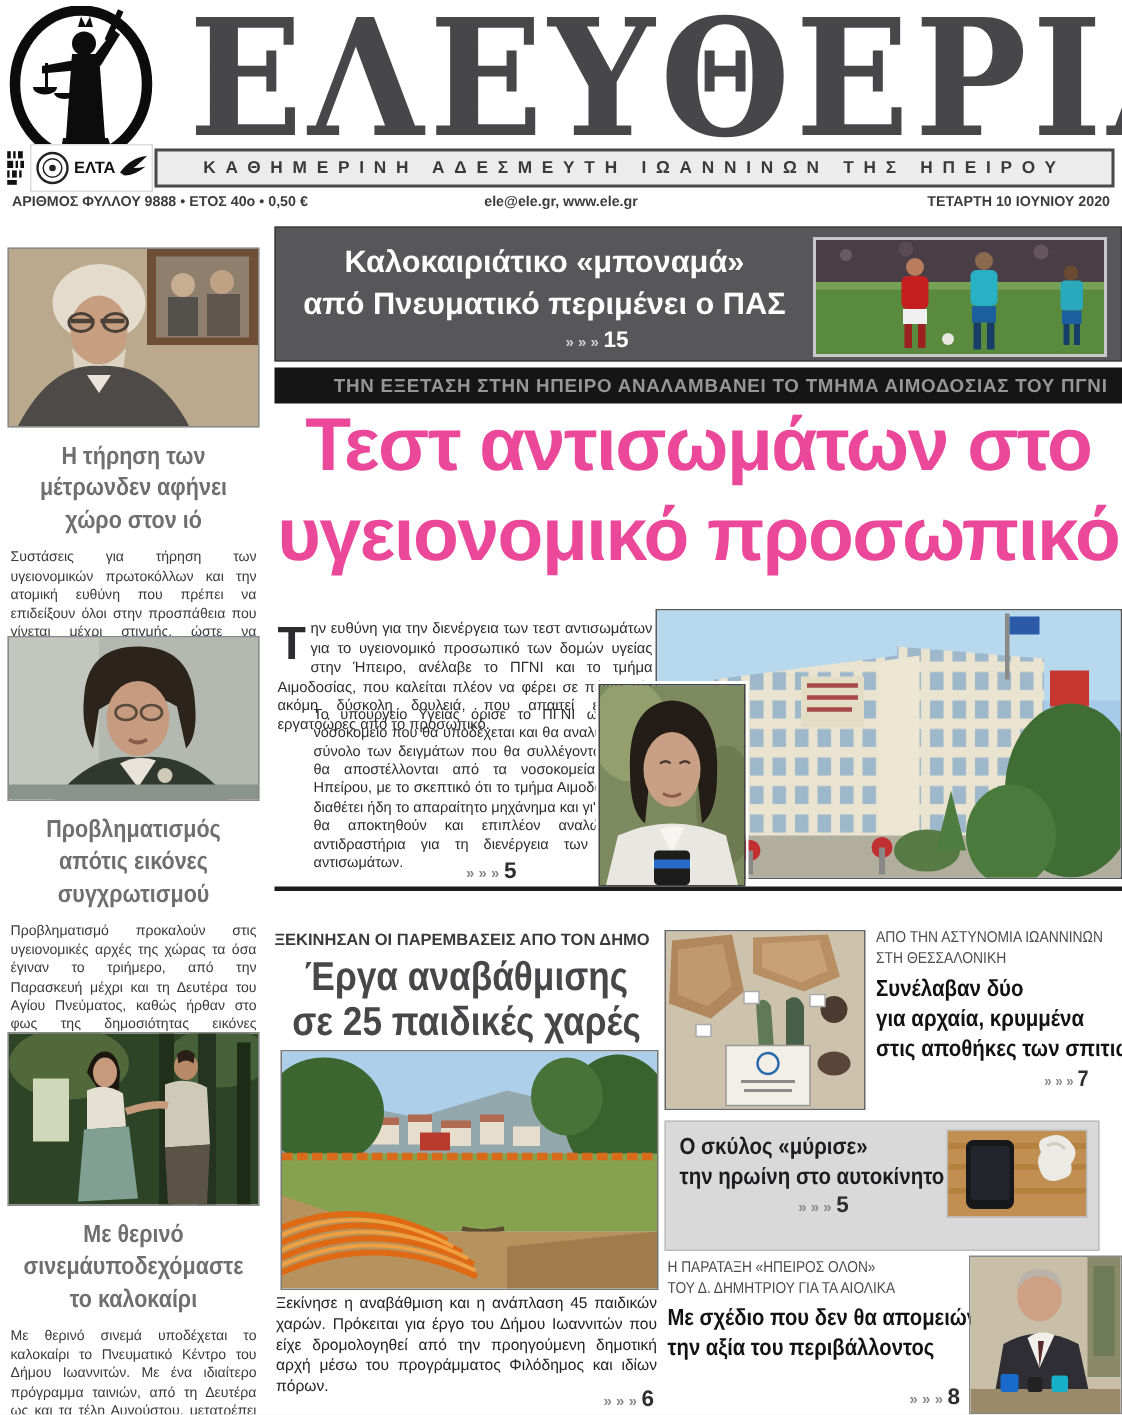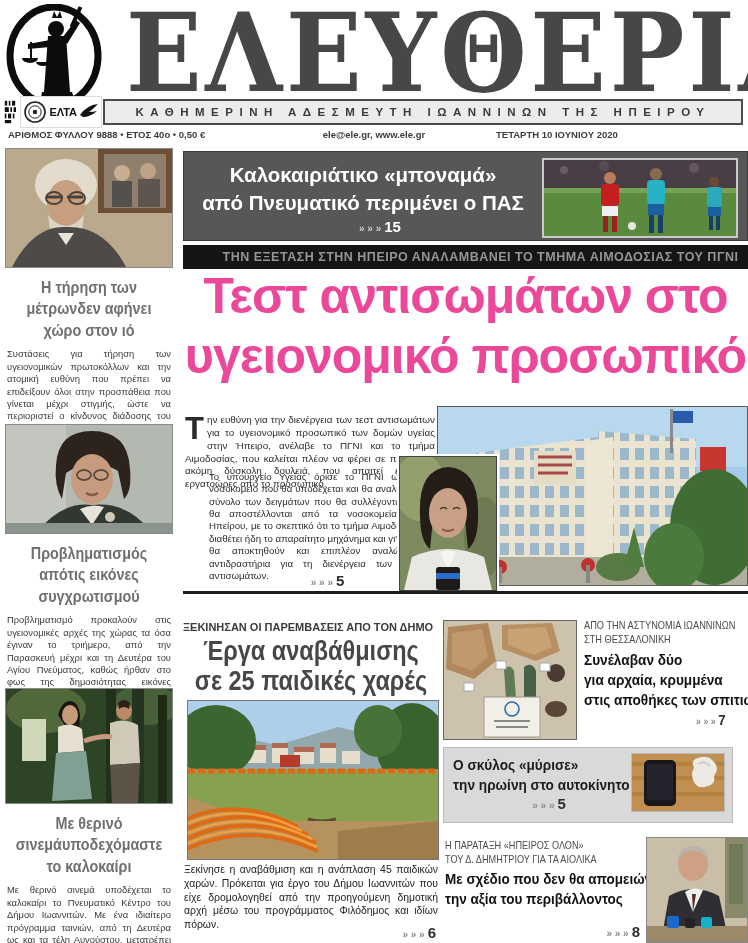--- a/index.html
+++ b/index.html
@@ -13,41 +13,41 @@
       letter-spacing:4px;color:#47474a;transform:scaleX(0.92);transform-origin:center top;white-space:nowrap;}
   .subtitle-box{position:absolute;left:103px;top:99px;width:636px;height:22px;border:2px solid #4a4a4a;
       background:#ececec;display:flex;align-items:center;justify-content:center;}
   .subtitle-box span{font-size:11.5px;font-weight:bold;letter-spacing:6.5px;color:#3a3a3a;white-space:nowrap;}
   .mini-logos{position:absolute;left:4px;top:96px;width:98px;height:32px;display:flex;align-items:center;gap:2px;}
   .elta-wrap{display:flex;align-items:center;gap:2px;background:#fff;border:1px solid #ddd;height:30px;padding:0 2px;}
   .elta-text{font-size:11px;font-weight:bold;color:#111;}
   .info-line{position:absolute;left:8px;right:8px;top:129px;display:flex;font-size:9.5px;font-weight:bold;color:#3c3c3e;}
   .info-line .i-left{flex:1;text-align:left;}
   .info-line .i-mid{flex:1;text-align:center;}
-  .info-line .i-right{flex:1;text-align:left;}
+  .info-line .i-right{flex:1;text-align:right;}
 
   
   .ref{font-size:10px;color:#8a8a8a;font-weight:bold;}
   .ref b{font-size:15px;color:#2e2e30;margin-left:3px;}
 
   
   .la{position:absolute;left:4px;width:170px;text-align:center;}
   .la .photo{width:166px;border:1px solid #8a8a8a;margin:0 auto;display:block;background:#ccc;}
   .la .title{font-size:16.5px;font-weight:bold;color:#6f6f72;line-height:1.3;margin:9px 0 0 -10px;
       width:190px;transform:scaleX(0.87);transform-origin:center top;}
   .la .body{font-size:9.4px;color:#3a3a3c;text-align:justify;line-height:1.32;margin-top:7px;padding:0 3px;}
   .la .ref{display:block;text-align:right;padding-right:6px;margin-top:1px;}
-  .la1{top:148px;} .la2{top:424px;} .la3{top:688px;}
+  .la1{top:165px;} .la2{top:424px;} .la3{top:688px;}
 
   
   .banner{position:absolute;left:183px;top:151px;width:565px;height:90px;background:#57575a;border:1px solid #3c3c3e;box-sizing:border-box;}
   .banner-text{position:absolute;left:0;top:9px;width:358px;text-align:center;color:#ffffff;font-weight:bold;
       font-size:20.5px;line-height:1.35;}
   .banner-text span{display:block;white-space:nowrap;}
-  .banner-ref{position:absolute;left:0;top:66px;width:358px;text-align:center;color:#cfcfcf;margin-left:17px;}
+  .banner-ref{position:absolute;left:0;top:66px;width:428px;text-align:center;color:#cfcfcf;}
   .banner-ref b{color:#fff;}
   .banner-photo{position:absolute;right:9px;top:6px;width:192px;height:76px;border:2px solid #c9c9c9;}
 
   
   .kicker-bar{position:absolute;left:183px;top:245px;width:565px;height:24px;background:#151515;
       color:#969696;font-weight:bold;font-size:12.5px;letter-spacing:.5px;display:flex;align-items:center;justify-content:center;white-space:nowrap;padding-left:15px;}
   .headline{position:absolute;left:183px;top:266px;width:565px;text-align:center;font-weight:bold;
       color:#ec4899;font-size:50px;line-height:1.2;letter-spacing:-1px;}
   .headline span{display:block;white-space:nowrap;}
   .main-p1{position:absolute;left:185px;top:404px;width:250px;font-size:9.9px;line-height:1.3;text-align:justify;color:#2c2c2e;}
@@ -69,21 +69,21 @@
 
   
   .ra1-photo{position:absolute;left:443px;top:620px;width:132px;height:118px;border:1px solid #666;}
   .ra1-text{position:absolute;left:584px;top:619px;width:185px;transform:scaleX(0.88);transform-origin:0 0;}
   .ra-kicker{font-size:10.5px;color:#4c4c4e;line-height:1.3;}
   .ra-kicker span{display:block;white-space:nowrap;}
   .ra1-title{font-size:15.5px;font-weight:bold;color:#121214;line-height:1.27;margin-top:4px;}
   .ra1-title span{display:block;white-space:nowrap;}
   .ra1-ref{display:block;text-align:right;margin-top:2px;padding-right:24px;}
 
-  .ra2-box{position:absolute;left:443px;top:747px;width:290px;height:76px;background:#d9d9d9;border:1px solid #bcbcbc;box-sizing:border-box;}
+  .ra2-box{position:absolute;left:443px;top:747px;width:290px;height:87px;background:#d9d9d9;border:1px solid #bcbcbc;box-sizing:border-box;}
   .ra2-title{position:absolute;left:9px;top:7px;width:205px;font-size:15.5px;font-weight:bold;color:#1c1c1e;
       line-height:1.32;transform:scaleX(0.88);transform-origin:0 0;}
   .ra2-title span{display:block;white-space:nowrap;}
   .ra2-ref{position:absolute;left:40px;top:47px;width:130px;text-align:center;}
   .ra2-photo{position:absolute;right:7px;top:5px;width:92px;height:57px;border:1px solid #bbb;}
 
   .ra3-text{position:absolute;left:445px;top:839px;width:228px;transform:scaleX(0.87);transform-origin:0 0;}
   .ra3-title{font-size:15.5px;font-weight:bold;color:#121214;line-height:1.3;margin-top:3px;}
   .ra3-title span{display:block;white-space:nowrap;}
   .ra3-ref{position:absolute;left:545px;top:923px;width:95px;text-align:right;}

